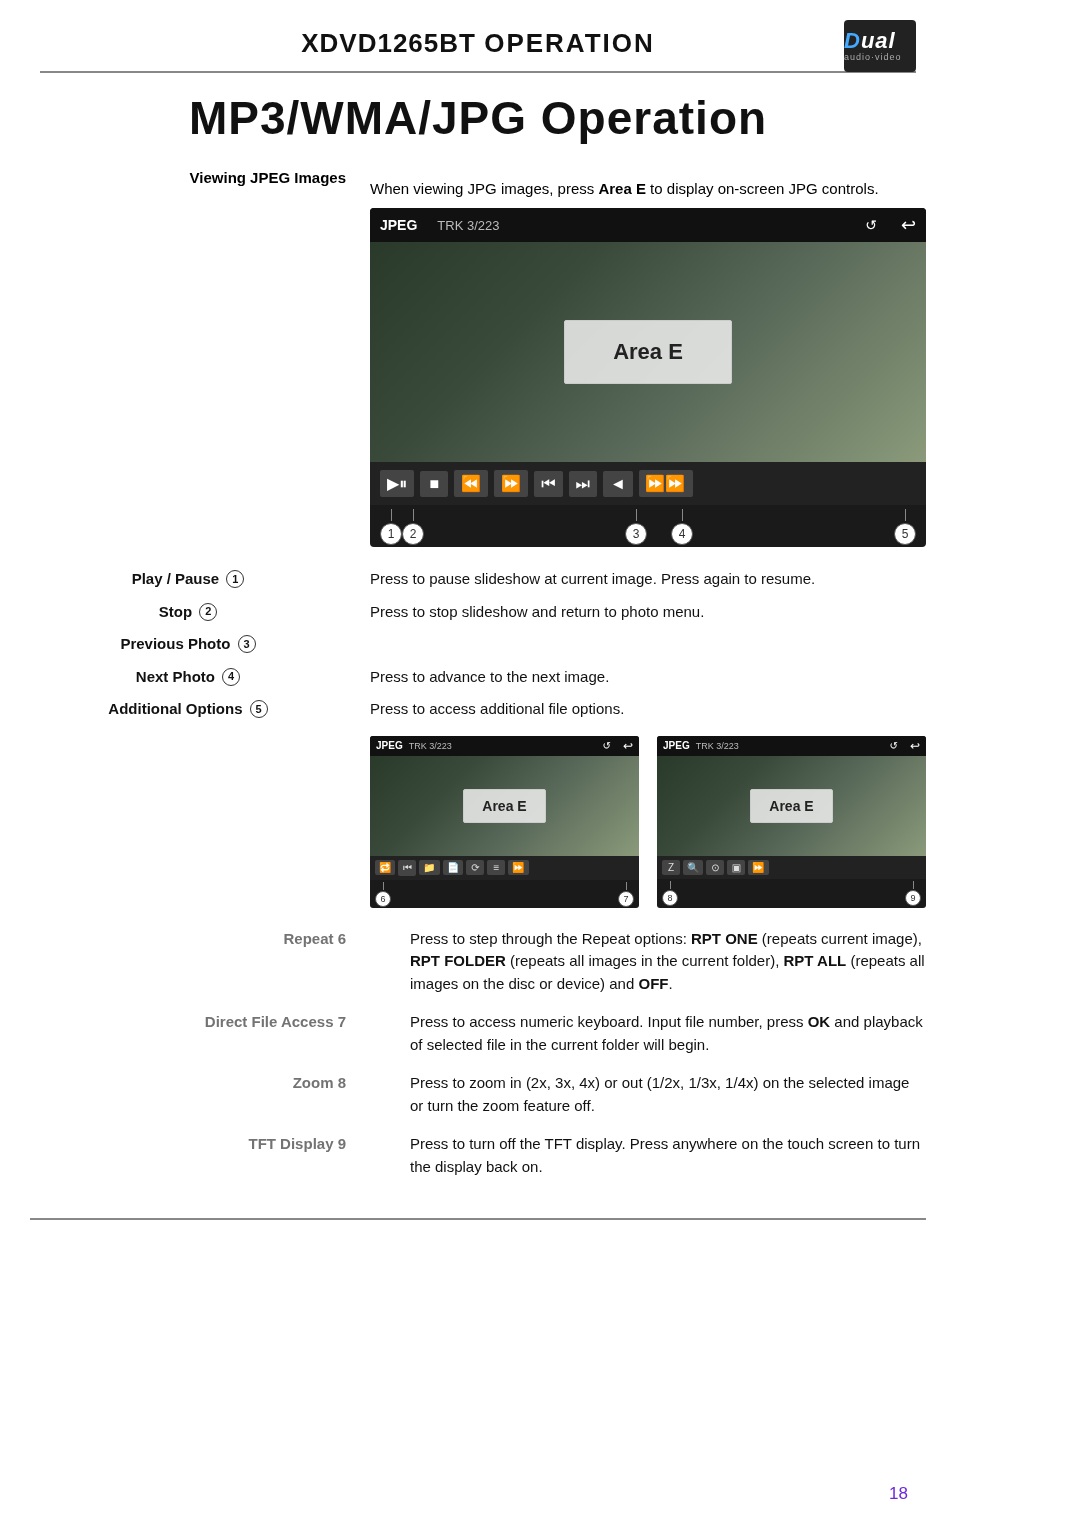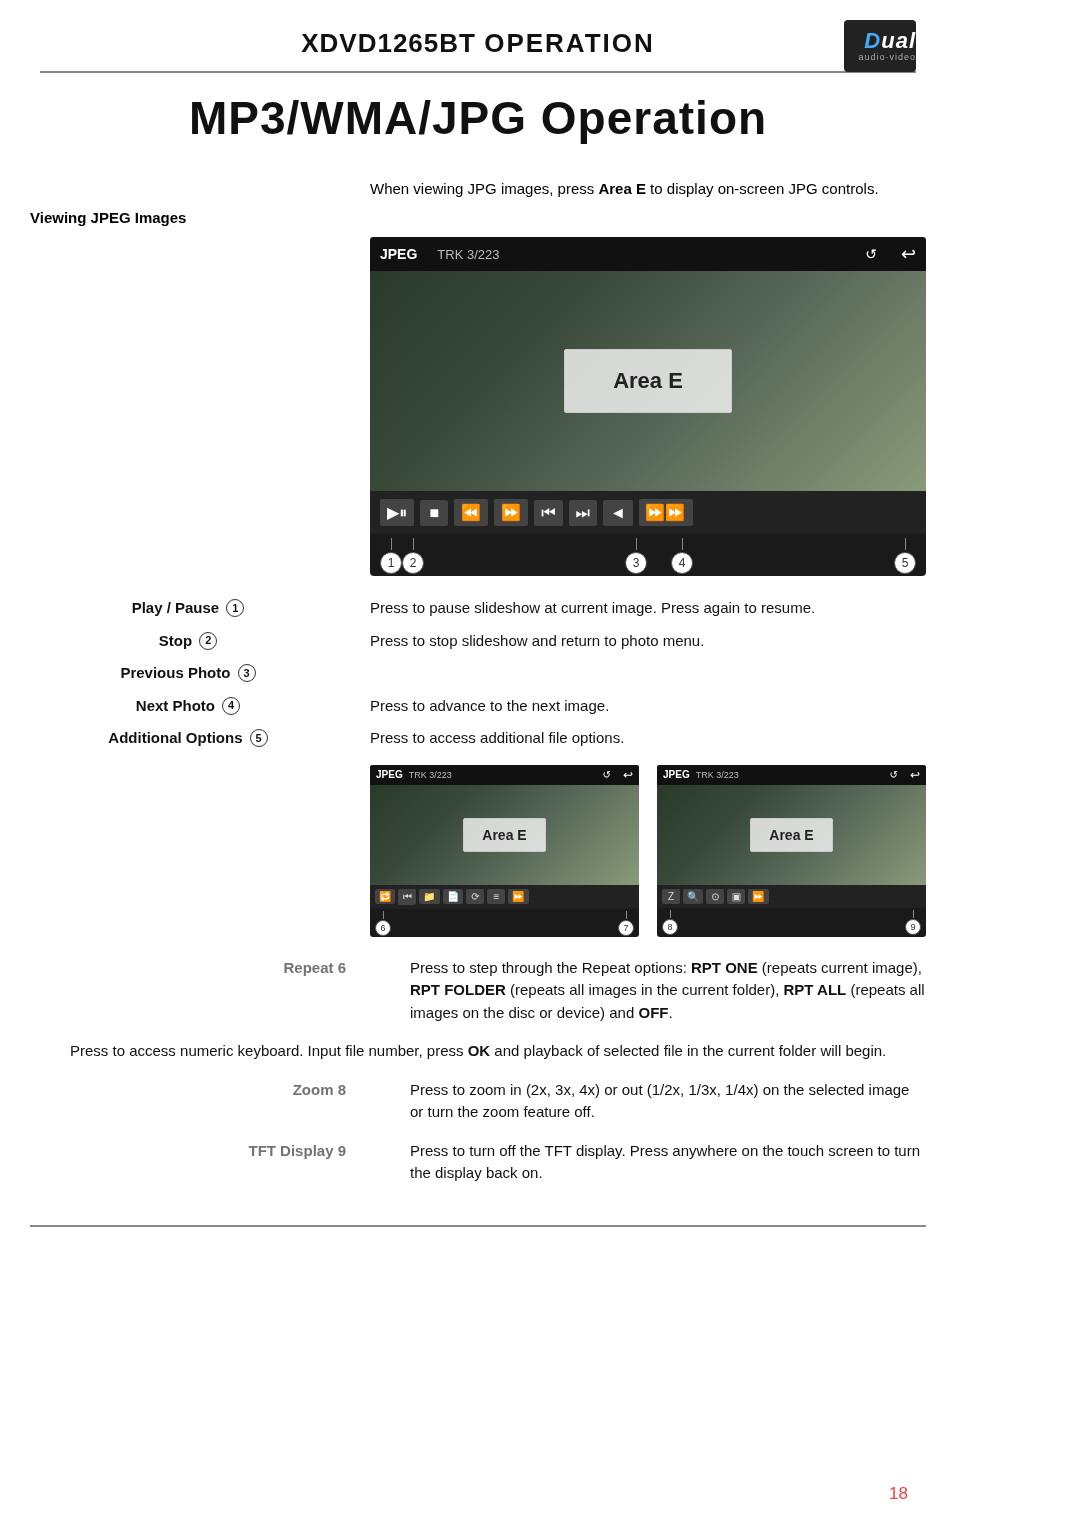--- a/index.html
+++ b/index.html
@@ -41,21 +41,21 @@
     }
     .logo-box {
       position: absolute;
       right: 40px;
       top: 20px;
       background: #222;
       width: 72px;
       height: 52px;
       display: flex;
       flex-direction: column;
-      align-items: flex-end;
+      align-items: flex-start;
       justify-content: center;
       border-radius: 4px;
     }
     .logo-dual {
       color: #fff;
       font-size: 22px;
       font-weight: bold;
       line-height: 1;
       letter-spacing: 1px;
     }
@@ -332,40 +332,39 @@
       color: #111;
       line-height: 1.5;
       margin-left: 40px;
     }
     
     .page-number {
       position: absolute;
       bottom: 28px;
       right: 48px;
       font-size: 17px;
-      color: #ef4444;
+      color: #6d28d9;
       font-weight: normal;
     }
     .bottom-divider {
       border: none;
       border-top: 2px solid #888;
       margin: 28px 30px 8px 30px;
     }
     .viewing-row {
       display: flex;
       flex-direction: row;
       padding: 0 30px;
       margin-bottom: 4px;
     }
     .viewing-label-col {
       width: 340px;
       flex-shrink: 0;
-      text-align: left;
+      text-align: right;
       padding-right: 24px;
-      margin-top: 40px;
     }
     .viewing-desc-col {
       flex: 1;
       margin-top: 11px;
     }
   </style>
 </head>
 <body>
 
 <div class="page">
@@ -554,20 +553,23 @@
     <div class="bottom-row">
       <div class="bottom-row-label">
         Repeat <span class="num-circle">6</span>
       </div>
       <div class="bottom-row-desc">
         <span>Press to step through the Repeat options: </span><strong>RPT ONE</strong><span> (repeats current image), </span><strong>RPT FOLDER</strong><span> (repeats all images in the current folder), </span><strong>RPT ALL</strong><span> (repeats all images on the disc or device) and </span><strong>OFF</strong><span>.</span>
       </div>
     </div>
 
     <div class="bottom-row">
+      <div class="bottom-row-label">
+        Direct File Access <span class="num-circle">7</span>
+      </div>
       <div class="bottom-row-desc">
         Press to access numeric keyboard. Input file number, press <strong>OK</strong> and playback of selected file in the current folder will begin.
       </div>
     </div>
 
     <div class="bottom-row">
       <div class="bottom-row-label">
         Zoom <span class="num-circle">8</span>
       </div>
       <div class="bottom-row-desc">Press to zoom in (2x, 3x, 4x) or out (1/2x, 1/3x, 1/4x) on the selected image or turn the zoom feature off.</div>

